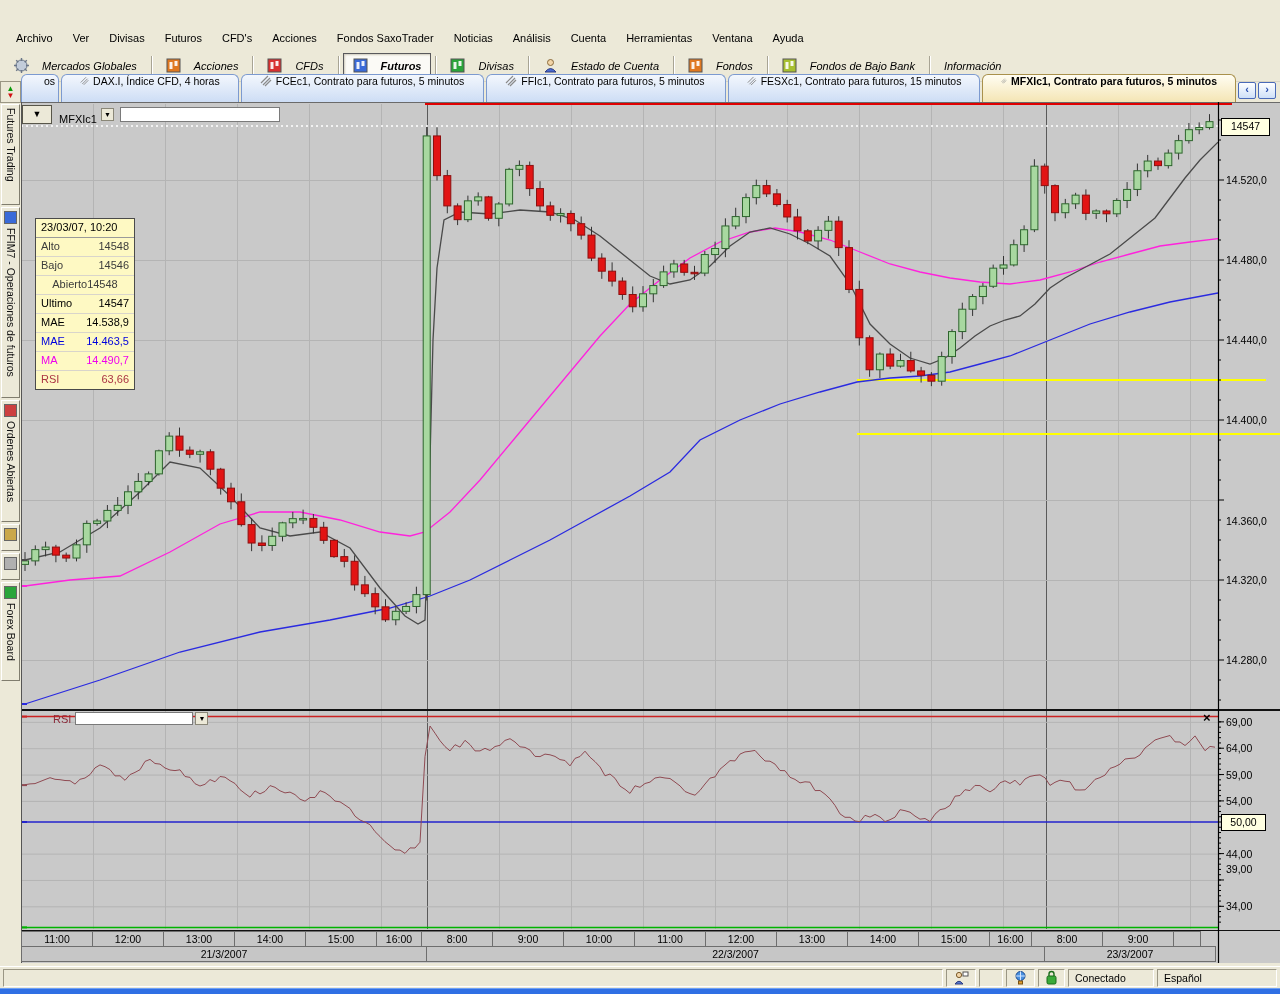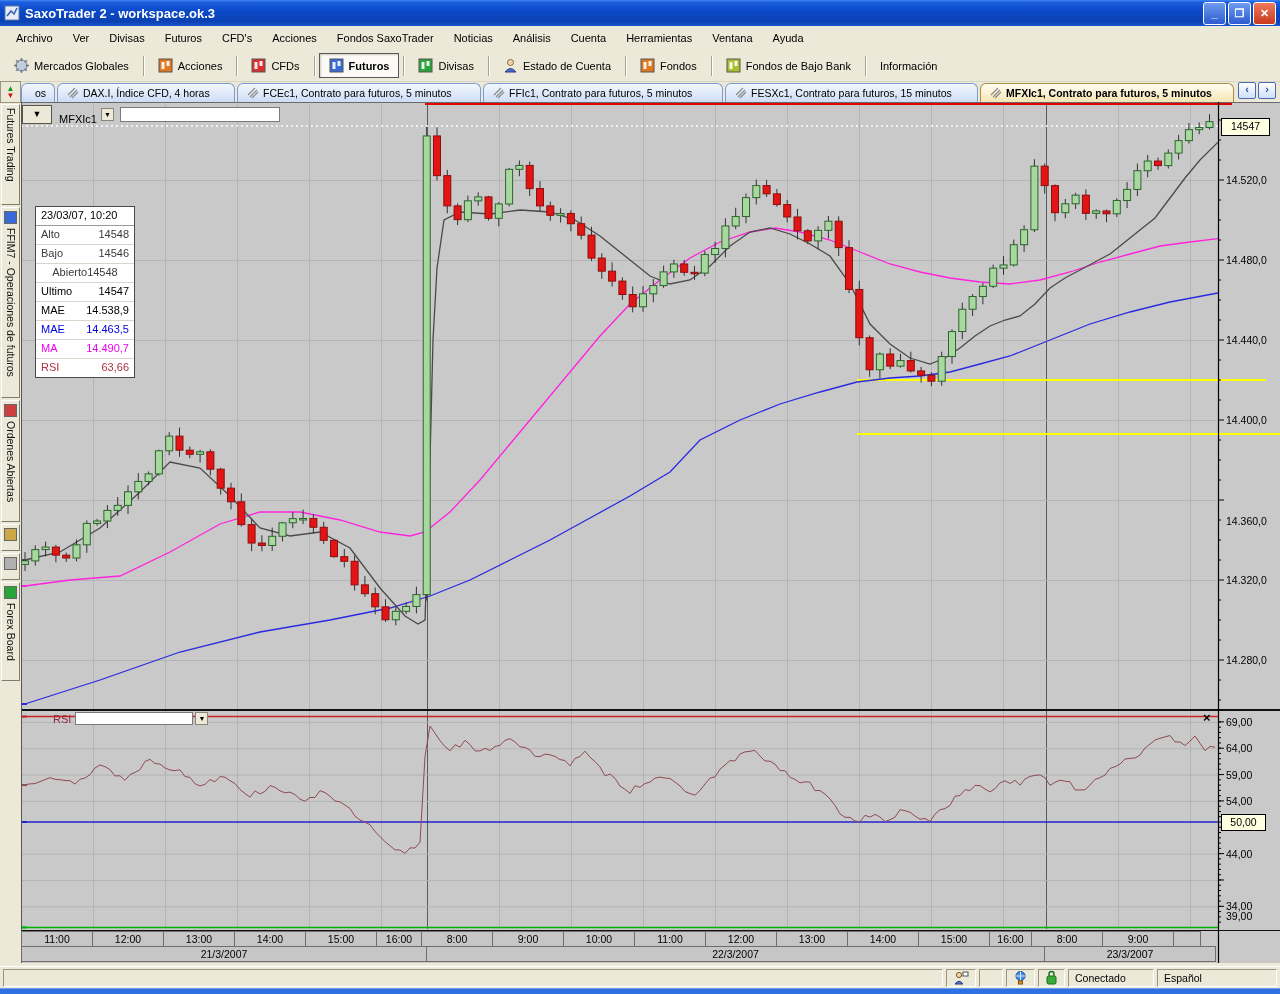--- a/index.html
+++ b/index.html
@@ -14,26 +14,26 @@
   .winbtn{width:21px;height:21px;border-radius:3px;border:1px solid #fff;display:flex;align-items:center;
     justify-content:center;color:#fff;font-size:11px;font-weight:bold;
     background:linear-gradient(180deg,#6f9bef,#2c5cd0);}
   .winbtn.close{background:linear-gradient(180deg,#ee7a5a,#c93a1d);}
   
   #menubar{position:absolute;left:0;top:26px;width:1280px;height:24px;background:#ece9d8;
     display:flex;align-items:center;padding-left:6px;border-bottom:1px solid #f6f4ec;}
   .menu-item{padding:3px 10px;white-space:nowrap;}
   #toolbar{position:absolute;left:0;top:50px;width:1280px;height:31px;background:#ece9d8;
     display:flex;align-items:center;border-bottom:1px solid #d8d4c4;padding-left:4px;}
-  .tool-btn{display:flex;align-items:center;gap:5px;padding:4px 9px;white-space:nowrap;border:1px solid transparent;}
+  .tool-btn{display:flex;align-items:center;gap:13px;padding:4px 9px;white-space:nowrap;border:1px solid transparent;font-style:italic;}
   .tool-btn.active{border:1px solid #59595c;background:#fbfaf6;font-weight:bold;box-shadow:inset 1px 1px 2px #cfcabb;}
   .tool-sep{width:1px;height:20px;background:#a8a494;box-shadow:1px 0 0 #fff;margin:0 4px;}
   
   #tabrow{position:absolute;left:21px;top:81px;width:1259px;height:21px;display:flex;align-items:flex-end;}
-  .doc-tab{height:19px;display:flex;align-items:center;gap:4px;padding:0 9px;margin-right:2px;
+  .doc-tab{height:28px;display:flex;align-items:flex-start;gap:4px;padding:0 18px;margin-right:2px;
     background:linear-gradient(#f3f7fd,#cdddf5);border:1px solid #7c9ad0;border-bottom:none;
     border-radius:6px 6px 0 0;white-space:nowrap;overflow:hidden;font-size:10.5px;box-sizing:border-box;}
   .doc-tab.active{background:linear-gradient(#fffdf2,#f4e5b4);border-color:#a9914c;font-weight:bold;}
   .tab-scrolls{margin-left:auto;display:flex;gap:2px;padding:2px 4px 3px 0;}
   .tab-scroll{width:16px;height:15px;border:1px solid #4a6ab8;border-radius:2px;background:linear-gradient(#fff,#cfe0f8);
     color:#2a4fb0;font-weight:bold;font-size:11px;line-height:13px;text-align:center;}
   #side-top-btn{position:absolute;left:0;top:81px;width:21px;height:22px;background:#ece9d8;
     border:1px solid #9a9684;display:flex;flex-direction:column;align-items:center;justify-content:center;
     font-size:8px;line-height:7px;box-sizing:border-box;}
   
@@ -48,21 +48,21 @@
   .axis-label{position:absolute;font-size:10.5px;white-space:nowrap;}
   .price-box{position:absolute;background:#ffffe1;border:1px solid #000;font-size:10.5px;
     text-align:center;line-height:14px;}
   #chart-toolbar{position:absolute;left:22px;top:104px;height:20px;display:flex;align-items:center;}
   #combo-open{width:30px;height:19px;background:#ece9d8;border:1px solid #58564a;text-align:center;
     line-height:17px;font-size:9px;box-sizing:border-box;}
   #symbol-label{margin:10px 4px 0 7px;}
   .mini-drop{width:13px;height:13px;background:#ece9d8;border:1px solid #8a8778;font-size:7px;
     line-height:11px;text-align:center;box-sizing:border-box;}
   #symbol-input{width:160px;height:15px;background:#fff;border:1px solid #7a7a7a;margin-left:6px;box-sizing:border-box;}
-  #tooltip{position:absolute;left:35px;top:206px;width:100px;background:#ffffff;border:1px solid #4a4a4a;box-sizing:border-box;}
+  #tooltip{position:absolute;left:35px;top:218px;width:100px;background:#fef9c3;border:1px solid #4a4a4a;box-sizing:border-box;}
   .tt-row{display:flex;justify-content:space-between;padding:2px 5px;border-bottom:1px solid #d9d5cb;height:14px;line-height:13px;}
   .tt-row:last-child{border-bottom:none;}
   #rsi-header{position:absolute;left:53px;top:711px;height:15px;display:flex;align-items:center;}
   #rsi-label{color:#8b2a3a;margin-right:4px;}
   #rsi-input{width:118px;height:13px;background:#fff;border:1px solid #7a7a7a;box-sizing:border-box;}
   #rsi-close{position:absolute;left:1203px;top:711px;font-size:13px;font-weight:bold;line-height:13px;}
   
   #timeaxis{position:absolute;left:21px;top:931px;width:1259px;height:32px;}
   .ta-row{display:flex;}
   .ta-cell{box-sizing:border-box;height:16px;line-height:14px;text-align:center;font-size:10.5px;
@@ -455,32 +455,20 @@
       <line x1="1218" y1="721.87" x2="1221" y2="721.87" stroke="#000"></line>
       <rect x="22" y="559" width="5" height="2" fill="#4a4a4a"></rect>
       <rect x="22" y="585" width="5" height="2" fill="#ff22dd"></rect>
       <rect x="22" y="703" width="5" height="2" fill="#2a2ae0"></rect>
       <rect x="22" y="715.6" width="5" height="2" fill="#cc2222"></rect>
       <rect x="22" y="784.11" width="5" height="2" fill="#8f4a52"></rect>
       <rect x="22" y="821" width="5" height="2" fill="#2222cc"></rect>
       <rect x="22" y="926.4" width="5" height="2" fill="#00b400"></rect>
     </svg>
 
-  <div id="titlebar">
-    <svg id="app-icon" viewBox="0 0 16 16">
-      <rect x="1" y="1" width="14" height="14" fill="#e8eef8" stroke="#5a78a8"></rect>
-      <path d="M3 11 L7 6 L10 9 L13 3" stroke="#3a62b0" stroke-width="1.6" fill="none"></path>
-    </svg>
-    <span>SaxoTrader 2 - workspace.ok.3</span>
-    <div id="win-buttons">
-      <div class="winbtn">_</div>
-      <div class="winbtn">❐</div>
-      <div class="winbtn close">✕</div>
-    </div>
-  </div>
 
   <div id="menubar">
       <span class="menu-item">Archivo</span>
       <span class="menu-item">Ver</span>
       <span class="menu-item">Divisas</span>
       <span class="menu-item">Futuros</span>
       <span class="menu-item">CFD's</span>
       <span class="menu-item">Acciones</span>
       <span class="menu-item">Fondos SaxoTrader</span>
       <span class="menu-item">Noticias</span>
@@ -752,15 +740,15 @@
     <div class="axis-label" style="left: 1226px; top: 334px;">14.440,0</div>
     <div class="axis-label" style="left: 1226px; top: 414px;">14.400,0</div>
     <div class="axis-label" style="left: 1226px; top: 494px; margin-top: 21px;">14.360,0</div>
     <div class="axis-label" style="left: 1226px; top: 574px;">14.320,0</div>
     <div class="axis-label" style="left: 1226px; top: 654px;">14.280,0</div>
     <div class="axis-label" style="left: 1226px; top: 715.87px;">69,00</div>
     <div class="axis-label" style="left: 1226px; top: 742.22px;">64,00</div>
     <div class="axis-label" style="left: 1226px; top: 768.57px;">59,00</div>
     <div class="axis-label" style="left: 1226px; top: 794.92px;">54,00</div>
     <div class="axis-label" style="left: 1226px; top: 847.62px;">44,00</div>
-    <div class="axis-label" style="left: 1226px; top: 910px;">39,00</div>
+    <div class="axis-label" style="left: 1226px; top: 863px;">39,00</div>
     <div class="axis-label" style="left: 1226px; top: 900.32px;">34,00</div>
   </div>
 
 </body></html>

